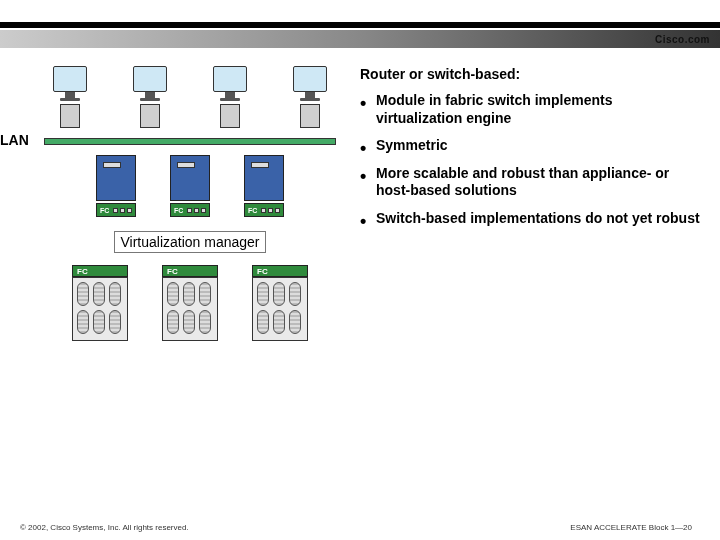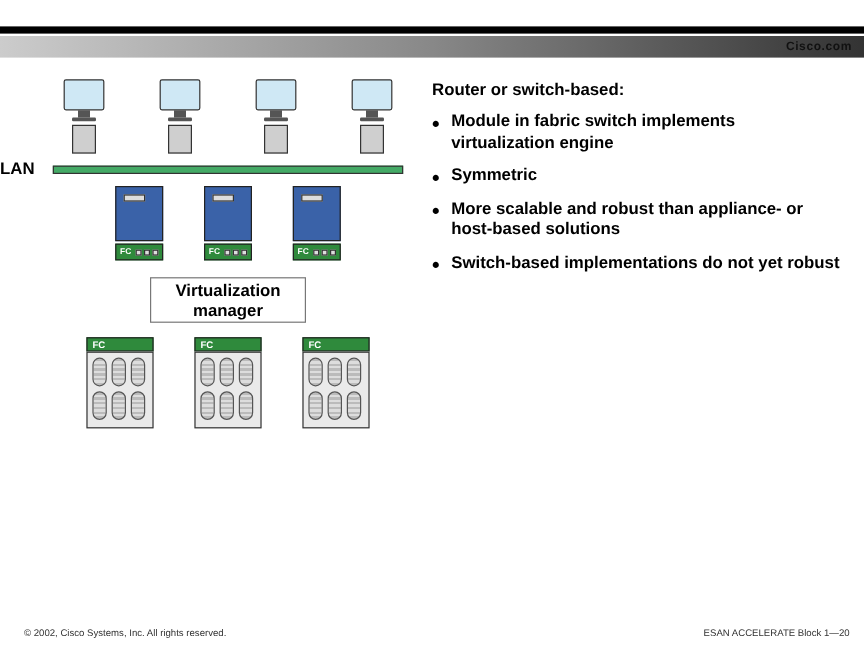--- a/index.html
+++ b/index.html
@@ -28,29 +28,29 @@
   .lan-label { font-size:14px; font-weight:bold; position:absolute; left:-40px; top:66px;}
   .svr-row { display:flex; justify-content:center; gap:20px; padding: 4px 0 8px 0;}
   .srv { width:54px; display:flex; flex-direction:column; align-items:center; position:relative;}
   .srv .tower2 { width:40px; height:46px; background:#3a62a8; border:1.5px solid #222; position:relative;}
   .srv .bay { position:absolute; top:6px; left:6px; width:18px; height:6px; background:#ddd; border:1px solid #333;}
   .srv .hba { margin-top:2px; width:40px; height:14px; background:#2f8a3c; border:1.5px solid #222; display:flex; align-items:center; justify-content:space-between; padding:0 3px;}
   .fc-txt { font-size:7px; font-weight:bold; color:#fff; }
   .ports { display:flex; gap:2px; }
   .port { width:5px; height:5px; background:#ddd; border:0.5px solid #333; }
 
-  .vman-box { margin: 6px auto 8px auto; width:130px; text-align:center; font-size:14px; font-weight:bold; background:#fff; border:1px solid #777; padding:2px 4px; }
+  .vman-box { margin: 6px auto 8px auto; width:152px; text-align:center; font-size:14px; font-weight:normal; background:#fff; border:1px solid #777; padding:2px 4px; }
 
   .stor-row { display:flex; justify-content:center; gap:20px; padding-top:4px;}
   .stor { width:70px; display:flex; flex-direction:column; align-items:center;}
   .fc-hdr { width:56px; height:12px; background:#2f8a3c; border:1px solid #222; font-size:8px; font-weight:bold; color:#fff; display:flex; align-items:center; padding-left:4px;}
   .array { width:56px; height:64px; background:#eaeaea; border:1.5px solid #333; display:grid; grid-template-columns:1fr 1fr 1fr; padding:4px; gap:2px;}
   .disk { width:12px; height:24px; border:1px solid #555; border-radius:6px; background:repeating-linear-gradient(#bbb,#bbb 2px,#ddd 2px,#ddd 4px);}
 
-  .footer { position:absolute; bottom:8px; left:20px; right:12px; display:flex; justify-content:space-between; font-size:8px; color:#333;text-align:center; }
+  .footer { position:absolute; bottom:8px; left:20px; right:28px; display:flex; justify-content:space-between; font-size:8px; color:#333;text-align:center; }
 </style>
 </head>
 <body>
 
 <div class="title-area">
 </div>
 <div class="underline-band"></div>
 <div class="gradient-band">
   <span class="cisco-brand">Cisco.com</span>
 </div>

